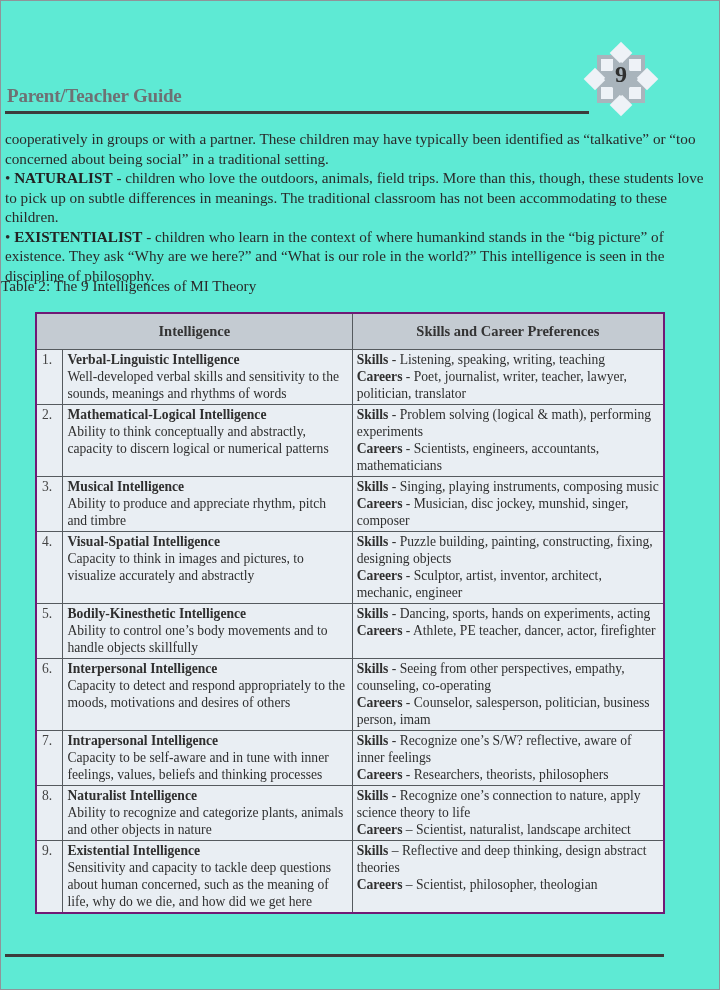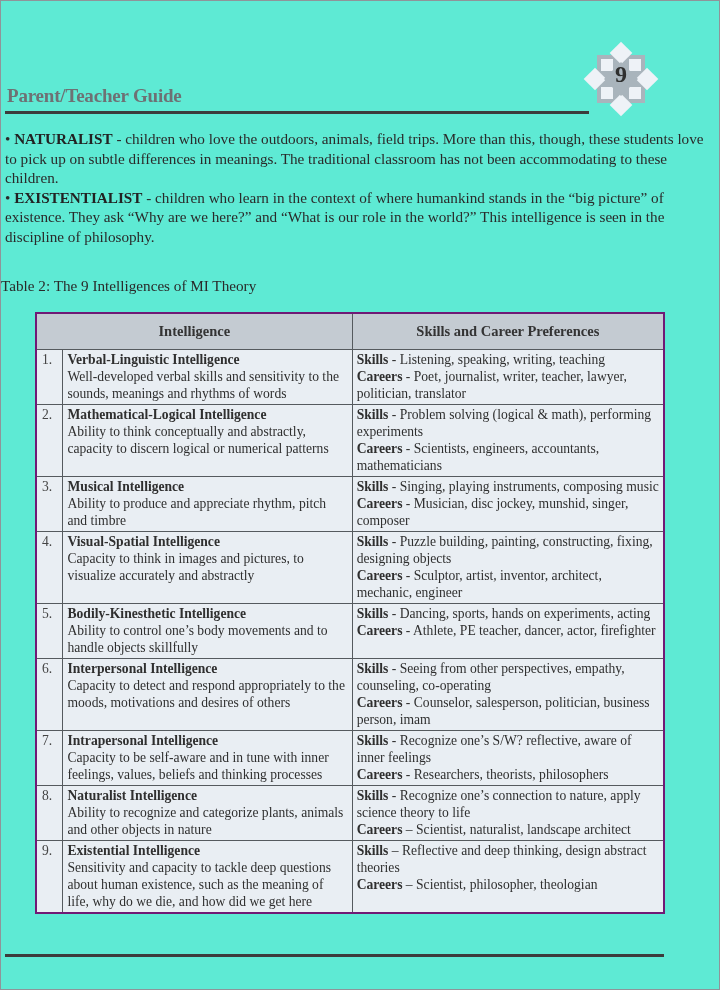--- a/index.html
+++ b/index.html
@@ -95,20 +95,21 @@
         <rect x="48" y="48" width="12" height="12"></rect>
       </g>
       <g fill="#a9b4bc">
         <rect x="28" y="28" width="24" height="24" transform="rotate(45 40 40)"></rect>
       </g>
     </svg>
     <div class="badge-num">9</div>
   </div>
 
   <div class="intro">
+    <p>cooperatively in groups or with a partner. These children may have typically been identified as “talkative” or “too concerned about being social” in a traditional setting.</p>
     <p><span>•</span> <b>NATURALIST</b><span> - children who love the outdoors, animals, field trips. More than this, though, these students love to pick up on subtle differences in meanings. The traditional classroom has not been accommodating to these children.</span></p>
     <p><span>•</span> <b>EXISTENTIALIST</b><span> - children who learn in the context of where humankind stands in the “big picture” of existence. They ask “Why are we here?” and “What is our role in the world?” This intelligence is seen in the discipline of philosophy.</span></p>
   </div>
 
   <div class="caption">Table 2: The 9 Intelligences of MI Theory</div>
 
   <table class="mi">
     <thead>
       <tr>
         <th colspan="2">Intelligence</th>
@@ -175,21 +176,21 @@
         <tr>
           <td class="num">8.</td>
           <td class="intel"><span class="iname">Naturalist Intelligence</span><span>Ability to recognize and categorize plants, animals and other objects in nature</span></td>
           <td class="skills">
             <div><span class="lbl">Skills</span><span> - Recognize one’s connection to nature, apply science theory to life</span></div>
             <div><span class="lbl">Careers</span><span> – Scientist, naturalist, landscape architect</span></div>
           </td>
         </tr>
         <tr>
           <td class="num">9.</td>
-          <td class="intel"><span class="iname">Existential Intelligence</span><span>Sensitivity and capacity to tackle deep questions about human existence, such as the meaning of life, why do we die, and how did we get here</span></td>
+          <td class="intel"><span class="iname">Existential Intelligence</span><span>Sensitivity and capacity to tackle deep questions about human concerned, such as the meaning of life, why do we die, and how did we get here</span></td>
           <td class="skills">
             <div><span class="lbl">Skills</span><span> – Reflective and deep thinking, design abstract theories</span></div>
             <div><span class="lbl">Careers</span><span> – Scientist, philosopher, theologian</span></div>
           </td>
         </tr>
       </tbody>
   </table>
 
   <div class="foot-rule"></div>
 </div>

